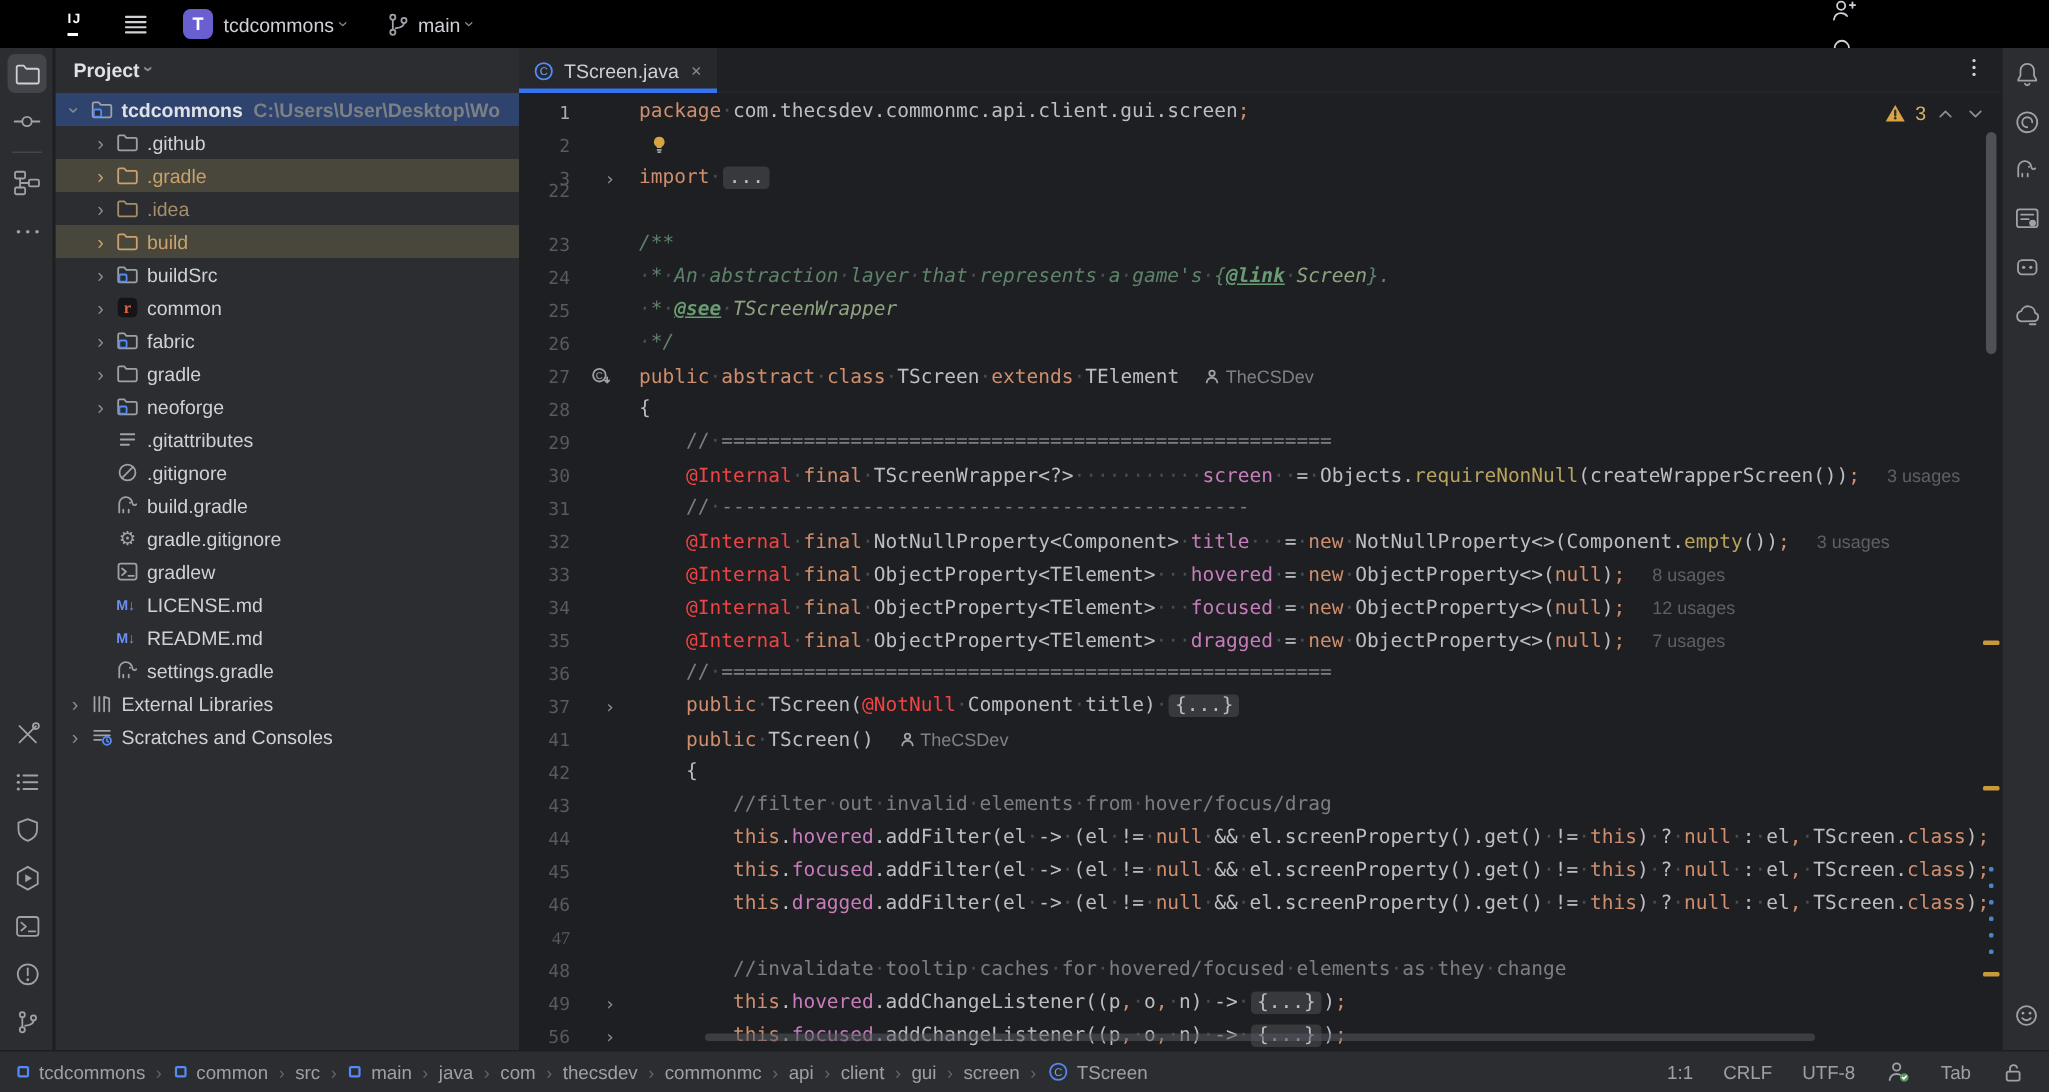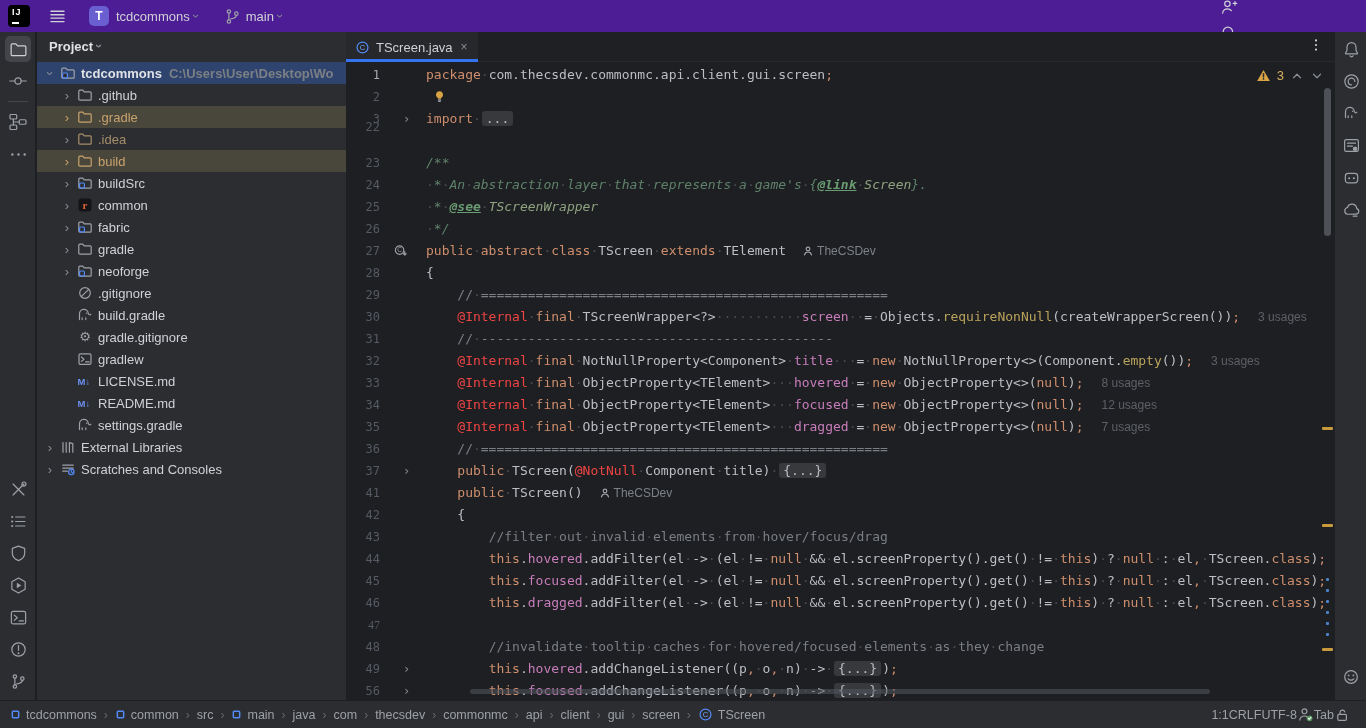--- a/index.html
+++ b/index.html
@@ -1,22 +1,22 @@
 <!DOCTYPE html>
 <html><head>
 <meta charset="utf-8">
 <style>
   * { margin:0; padding:0; box-sizing:border-box; }
   html,body { width:1366px; height:728px; overflow:hidden; background:#1e1f22;
     font-family:"Liberation Sans", sans-serif; -webkit-font-smoothing:antialiased; }
   #window { position:relative; width:1366px; height:728px; background:#1e1f22; }
 
   
-  #toolbar { position:absolute; left:0; top:0; width:1366px; height:32px; background:#4c1d95;
-    display:flex; align-items:center; color:#cfd1d6; font-size:13px; }
+  #toolbar { position:absolute; left:0; top:0; width:1366px; height:32px; background:#000000;
+    display:flex; align-items:center; color:#cfd1d6; font-size:13px;padding-left:33px; }
   .tb-left { display:flex; align-items:center; gap:4px; padding-left:8px; }
   .tb-right { margin-left:auto; display:flex; align-items:flex-start;flex-direction:column; }
   .tb-btn { height:26px; min-width:26px; display:flex; align-items:center; justify-content:center;
     border-radius:4px; padding:0 4px; cursor:default; }
   .chev { color:#868a91; font-size:12px; display:inline-block; transform:rotate(90deg); margin-left:4px; }
   #ide-logo { width:22px; height:22px; border-radius:4px; background:#000; position:relative; margin-right:10px; }
   #ide-logo span { position:absolute; left:4px; top:2px; color:#fff; font-size:9px; font-weight:bold; letter-spacing:1px; }
   #ide-logo i { position:absolute; left:4px; bottom:3px; width:7px; height:2px; background:#fff; }
   #proj-chip { width:20px; height:20px; border-radius:5px; background:#6a5fd1; color:#fff; font-size:12px;
     font-weight:bold; display:flex; align-items:center; justify-content:center; margin-right:7px; }
@@ -98,21 +98,21 @@
   #hscroll { position:absolute; left:124px; bottom:6px; width:740px; height:5px; background:#54575e; opacity:.55; border-radius:3px; }
   .stripe-mark { position:absolute; right:1px; width:11px; height:3px; background:#c89a3c; border-radius:1px; }
   .stripe-dot { position:absolute; right:5px; width:3px; height:3px; background:#4a83c8; border-radius:1px; }
 
   
   #bottom-bar { position:absolute; left:0; top:700px; width:1366px; height:28px; background:#2b2d30;
     border-top:1px solid #1e1f22; display:flex; align-items:center; font-size:12.5px; color:#9da0a6; }
   #breadcrumbs { display:flex; align-items:center; padding-left:10px; gap:7px; white-space:nowrap; }
   .bc-item { display:flex; align-items:center; gap:5px; }
   .bc-sep { color:#63666c; font-size:12px; }
-  #status-right { margin-left:auto; display:flex; align-items:center; padding-right:16px; }
+  #status-right { margin-left:auto; display:flex; align-items:center; gap:20px; padding-right:16px; }
   .st-item { display:flex; align-items:center; }
 </style>
 </head>
 <body>
 
 <div id="window">
 
   <div id="toolbar">
     <div class="tb-left">
       <div id="ide-logo">
@@ -432,20 +432,29 @@
         </div>
         <div class="tree-row" style="padding-left: 23px;">
           <span class="tchev">›</span>
           <span class="ticon">
             <svg width="16" height="16" viewBox="0 0 16 16" fill="none" stroke="#9ea1a8" stroke-width="1.2" stroke-linecap="round" stroke-linejoin="round">
               <path d="M1.8 4.2c0-.6.4-1 1-1h3l1.4 1.7h6c.6 0 1 .4 1 1v6.3c0 .6-.4 1-1 1H2.8c-.6 0-1-.4-1-1z"></path>
               <rect x="2.6" y="8" width="4.8" height="4.8" rx="1" fill="#2b2d30" stroke="#548af7"></rect>
             </svg>
           </span>
           <span class="lbl">neoforge</span>
+        </div>
+        <div class="tree-row" style="padding-left: 23px;">
+          <span class="tchev"></span>
+          <span class="ticon">
+            <svg width="16" height="16" viewBox="0 0 16 16" fill="none" stroke="#9ea1a8" stroke-width="1.2" stroke-linecap="round" stroke-linejoin="round">
+              <path d="M3.5 4.5h9M3.5 8h9M3.5 11.5h5.5"></path>
+            </svg>
+          </span>
+          <span class="lbl">.gitattributes</span>
         </div>
         <div class="tree-row" style="padding-left: 23px;">
           <span class="tchev"></span>
           <span class="ticon">
             <svg width="16" height="16" viewBox="0 0 16 16" fill="none" stroke="#9ea1a8" stroke-width="1.2" stroke-linecap="round" stroke-linejoin="round">
               <circle cx="8" cy="8" r="5.3"></circle>
               <path d="M4.3 11.7L11.7 4.3"></path>
             </svg>
           </span>
           <span class="lbl">.gitignore</span>

